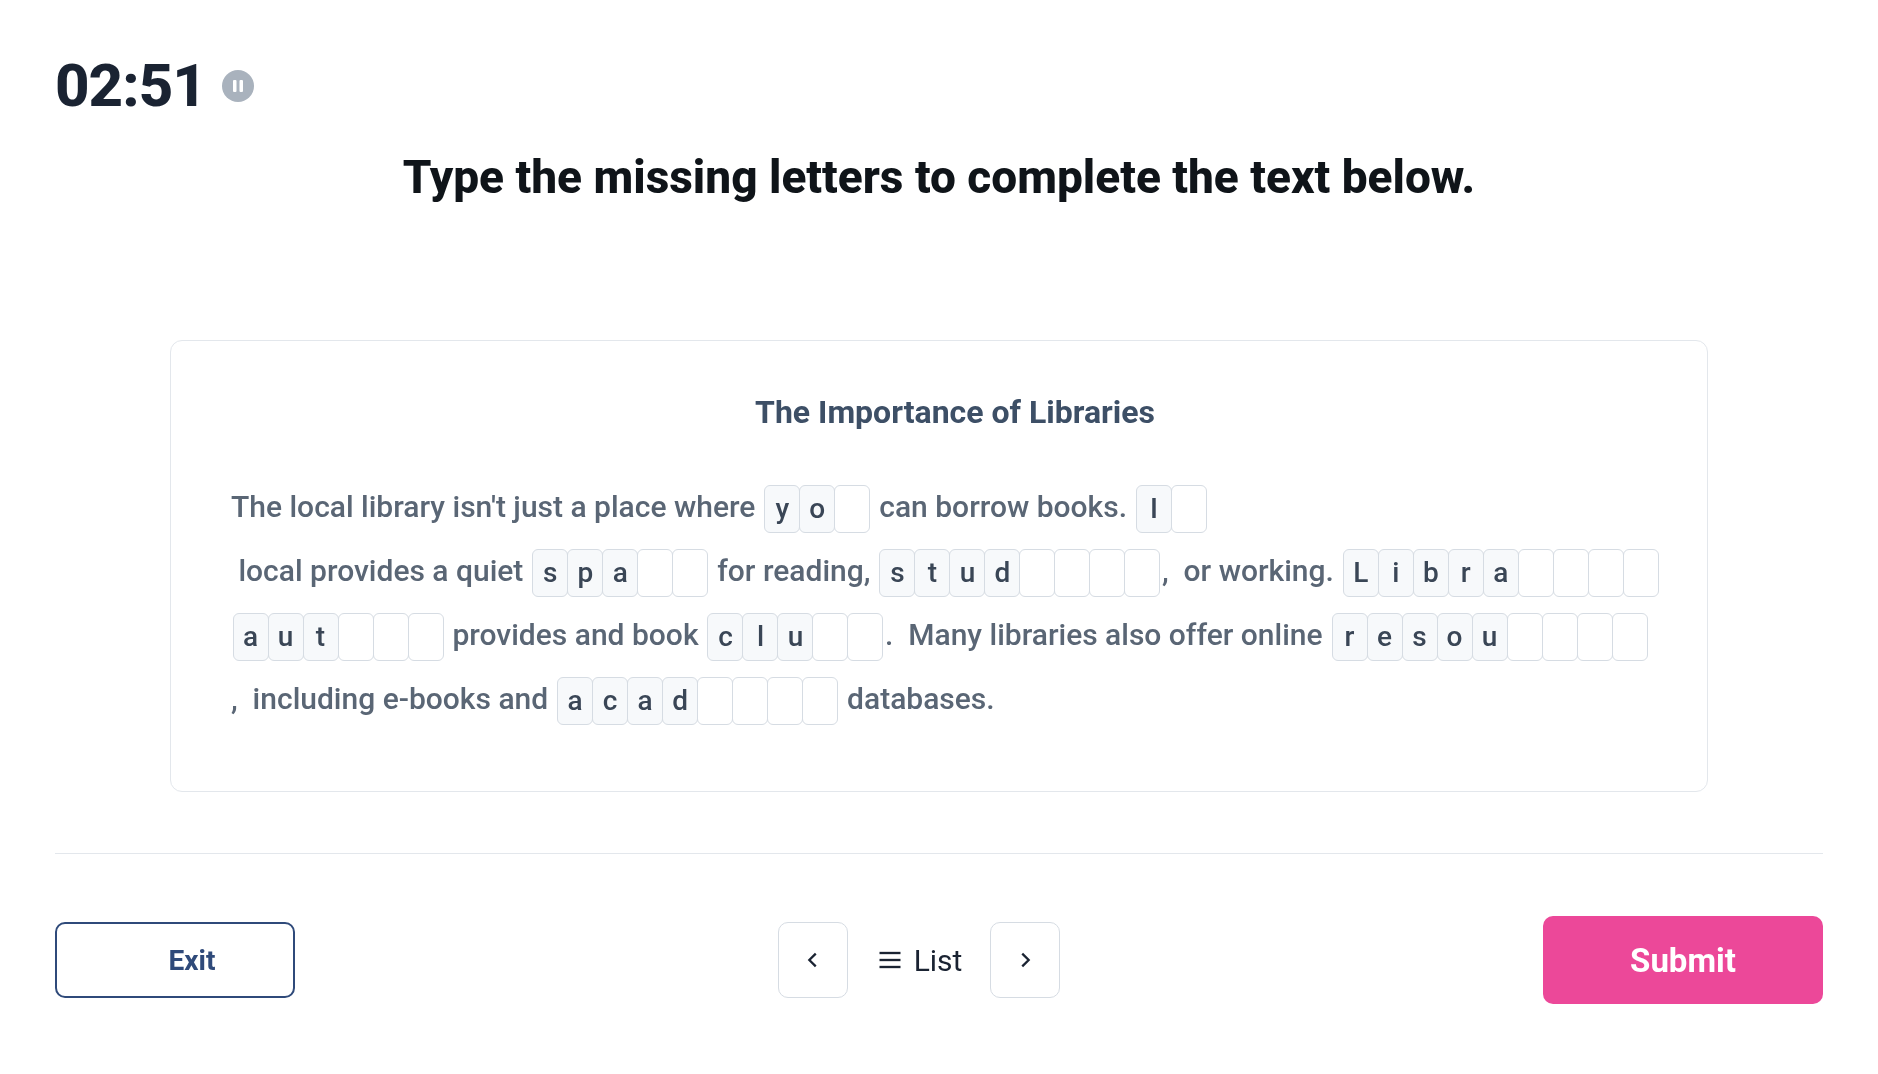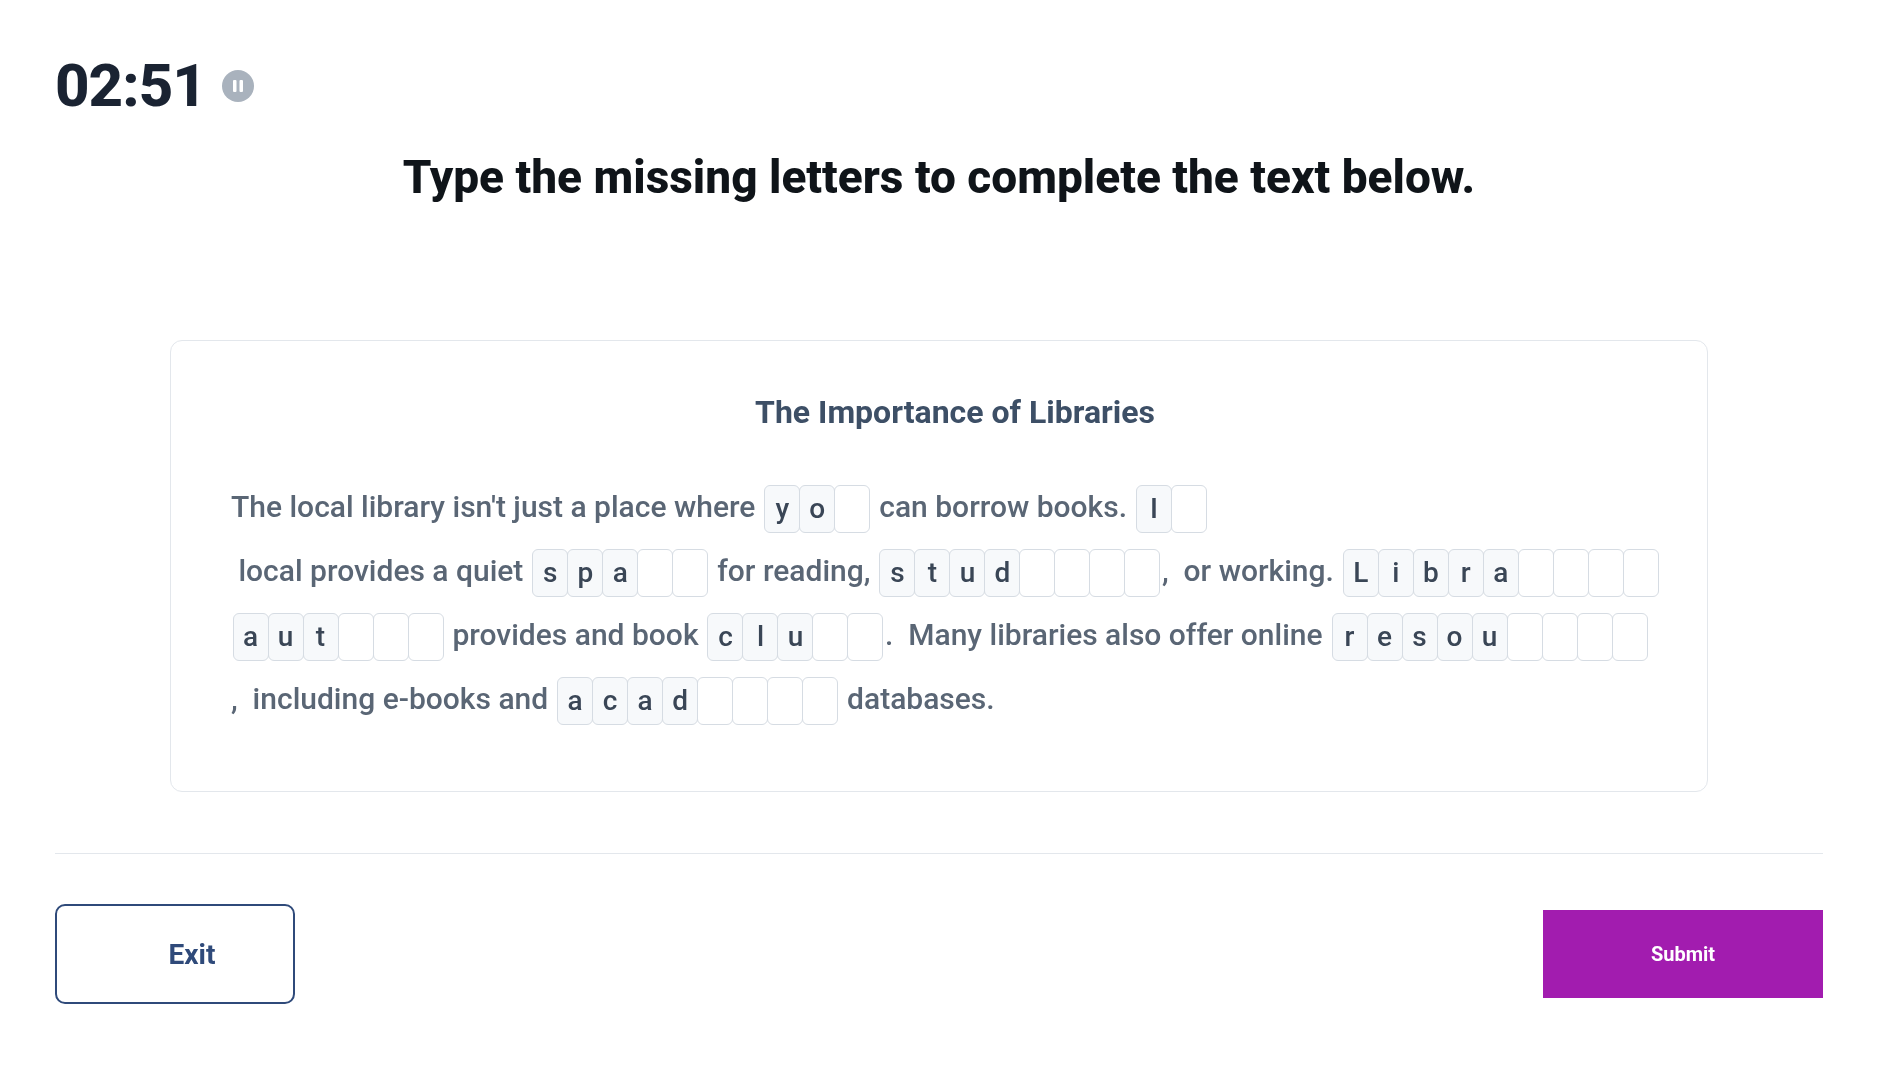--- a/index.html
+++ b/index.html
@@ -104,21 +104,21 @@
     position: absolute;
     left: 55px;
     right: 55px;
     bottom: 70px;
     display: flex;
     align-items: center;
     justify-content: space-between;
   }
   .exit-btn {
     width: 240px;
-    height: 100px;
+    height: 76px;
     border: 2px solid #2f4a7a;
     border-radius: 10px;
     background: #fff;
     color: #2f4a7a;
     font-size: 28px;
     font-weight: 700;
     display: flex;
     align-items: center;
     justify-content: center;
     cursor: pointer;
@@ -148,24 +148,24 @@
     font-size: 30px;
     color: #1a2332;
     cursor: pointer;
     padding: 0 10px;
   }
   .list-btn svg { width: 28px; height: 28px; stroke: #1a2332; stroke-width: 2; fill: none; }
   .submit-btn {
     width: 280px;
     height: 88px;
     border: none;
-    border-radius: 0;
-    background: #a21caf;
+    border-radius: 10px;
+    background: #ec4899;
     color: #fff;
-    font-size: 20px;
+    font-size: 33px;
     font-weight: 700;
     display: flex;
     align-items: center;
     justify-content: center;
     cursor: pointer;
   }
 </style>
 </head>
 <body>
 
@@ -247,14 +247,34 @@
         <span class="lb empty"></span>
         <span class="lb empty"></span>
         <span class="lb empty"></span>
       </span><span class="t"> databases.</span></div>
 </div>
 
 <div class="footer-sep"></div>
 
 <div class="footer">
   <div class="exit-btn">Exit</div>
+  <div class="nav-group">
+    <div class="nav-arrow">
+      <svg viewBox="0 0 24 24">
+          <polyline points="15 5 8 12 15 19"></polyline>
+        </svg>
+    </div>
+    <div class="list-btn">
+      <svg viewBox="0 0 24 24">
+        <line x1="3" y1="6" x2="21" y2="6"></line>
+          <line x1="3" y1="12" x2="21" y2="12"></line>
+          <line x1="3" y1="18" x2="21" y2="18"></line>
+      </svg>
+      <span>List</span>
+    </div>
+    <div class="nav-arrow">
+      <svg viewBox="0 0 24 24">
+          <polyline points="9 5 16 12 9 19"></polyline>
+        </svg>
+    </div>
+  </div>
   <div class="submit-btn">Submit</div>
 </div>
 
 </body></html>

